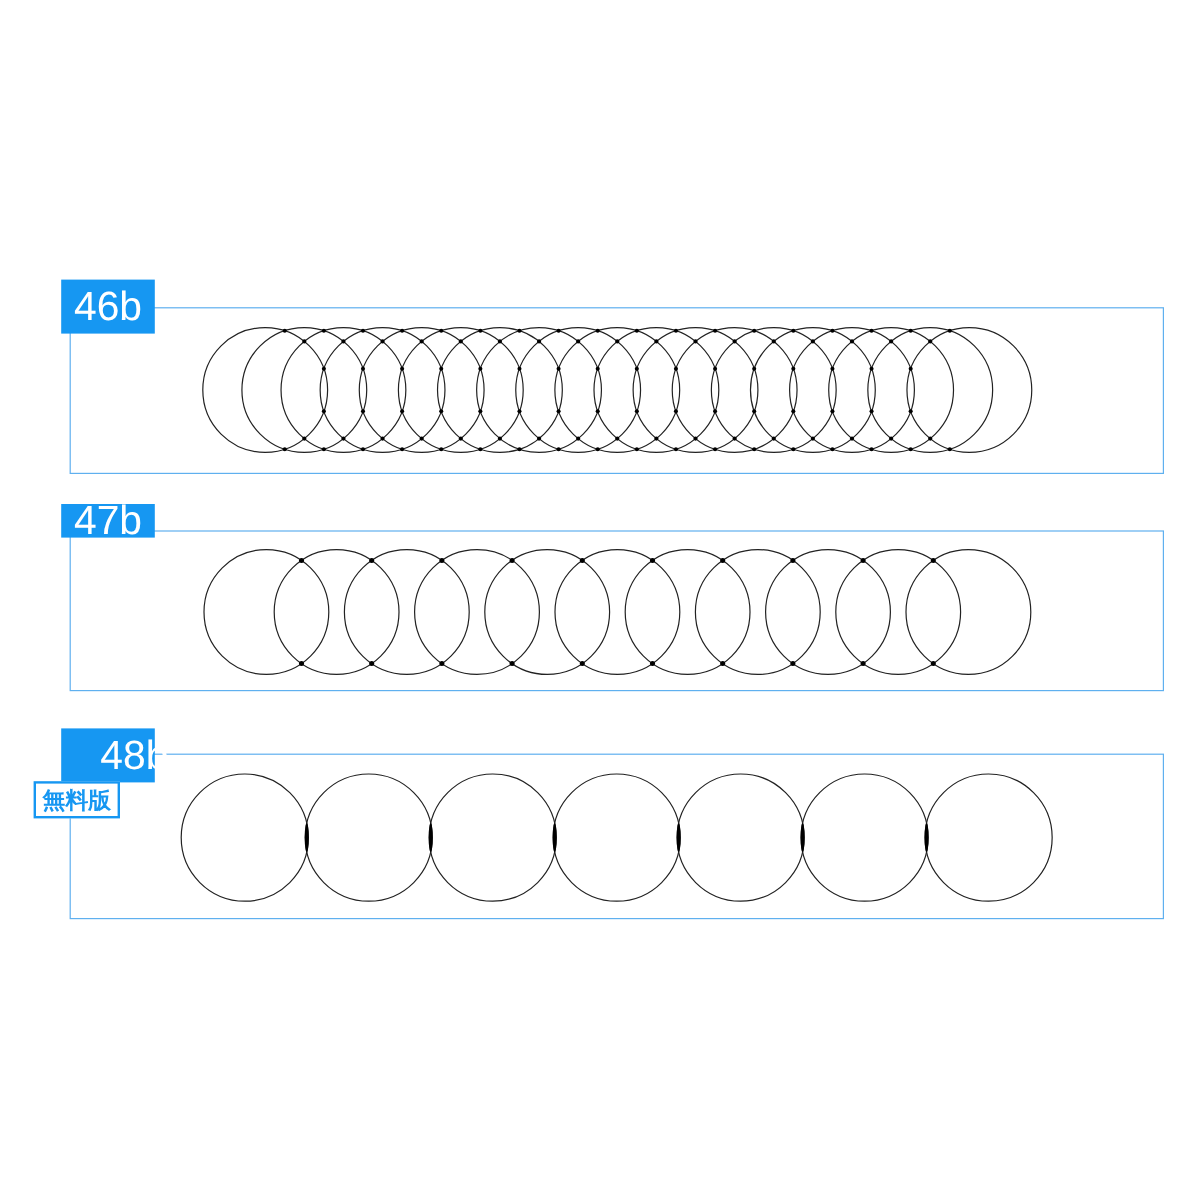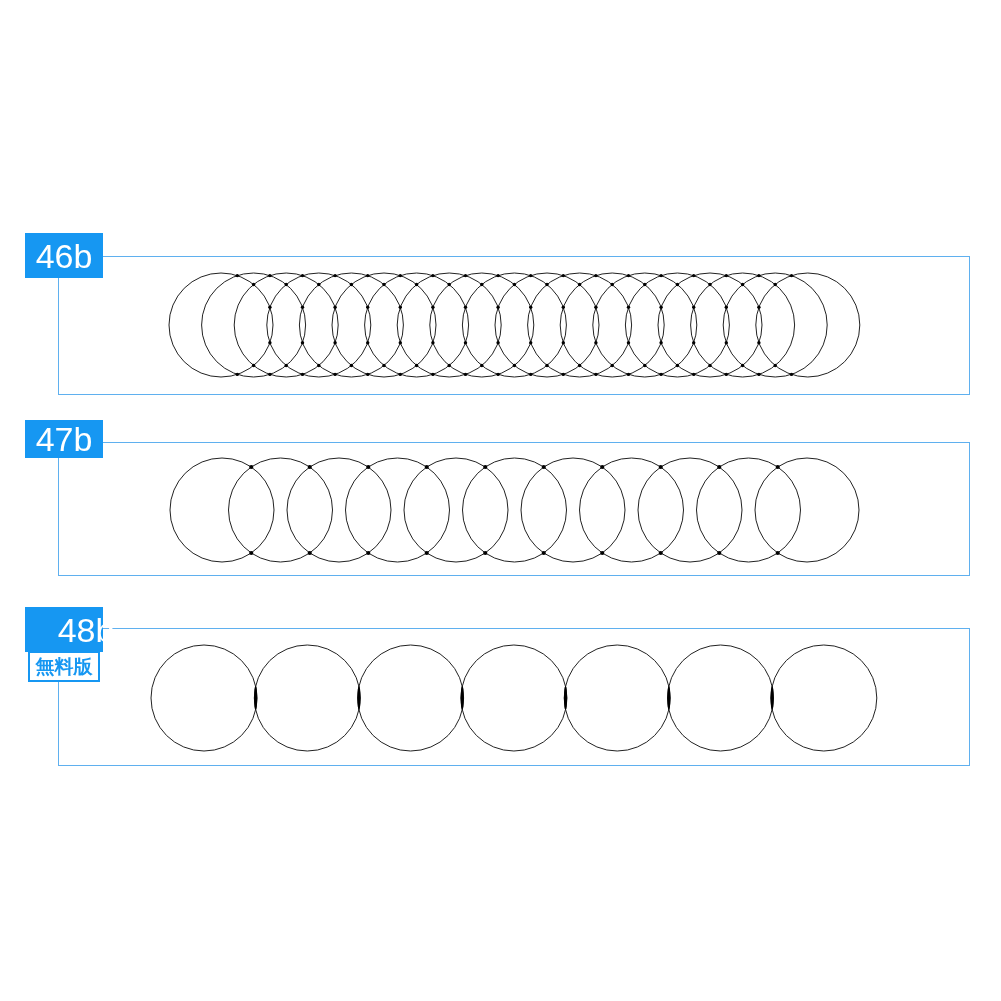--- a/index.html
+++ b/index.html
@@ -27,20 +27,21 @@
     background: #1697f2;
     color: #ffffff;
     font-size: 34px;
     font-weight: 400;
     text-align: center;
     display: flex;
     align-items: center;
     justify-content: center;
     line-height: 1;
     box-sizing: border-box;
+    margin-left: 26px;
   }
   .sub-label {
     position: absolute;
     background: #ffffff;
     border: 2px solid #1697f2;
     color: #1697f2;
     font-size: 19px;
     font-weight: 700;
     display: flex;
     align-items: center;
@@ -225,18 +226,18 @@
         <ellipse cx="255.65" cy="698" rx="1.6" ry="11.886021201394525" fill="#000000"></ellipse>
         <ellipse cx="358.95000000000005" cy="698" rx="1.6" ry="11.886021201394525" fill="#000000"></ellipse>
         <ellipse cx="462.25" cy="698" rx="1.6" ry="11.886021201394525" fill="#000000"></ellipse>
         <ellipse cx="565.55" cy="698" rx="1.6" ry="11.886021201394525" fill="#000000"></ellipse>
         <ellipse cx="668.85" cy="698" rx="1.6" ry="11.886021201394525" fill="#000000"></ellipse>
         <ellipse cx="772.15" cy="698" rx="1.6" ry="11.886021201394525" fill="#000000"></ellipse>
       </g>
     </svg>
 
   <div class="frame-label" id="label-0" style="left: 25px; top: 233px; width: 78px; height: 45px;">46b</div>
-  <div class="frame-label" id="label-1" style="left: 25px; top: 420px; width: 78px; height: 38px;">47b</div>
+  <div class="frame-label" id="label-1" style="left: 25px; top: 420px; width: 78px; height: 28px;">47b</div>
   <div class="frame-label" id="label-2" style="left: 25px; top: 607px; width: 78px; height: 45px; padding-left: 44px;">48b</div>
 
   <div class="sub-label" id="sublabel-2" style="left: 28px; top: 651px; width: 72px; height: 31px;">無料版</div>
 
 </div>
 
 </body></html>

